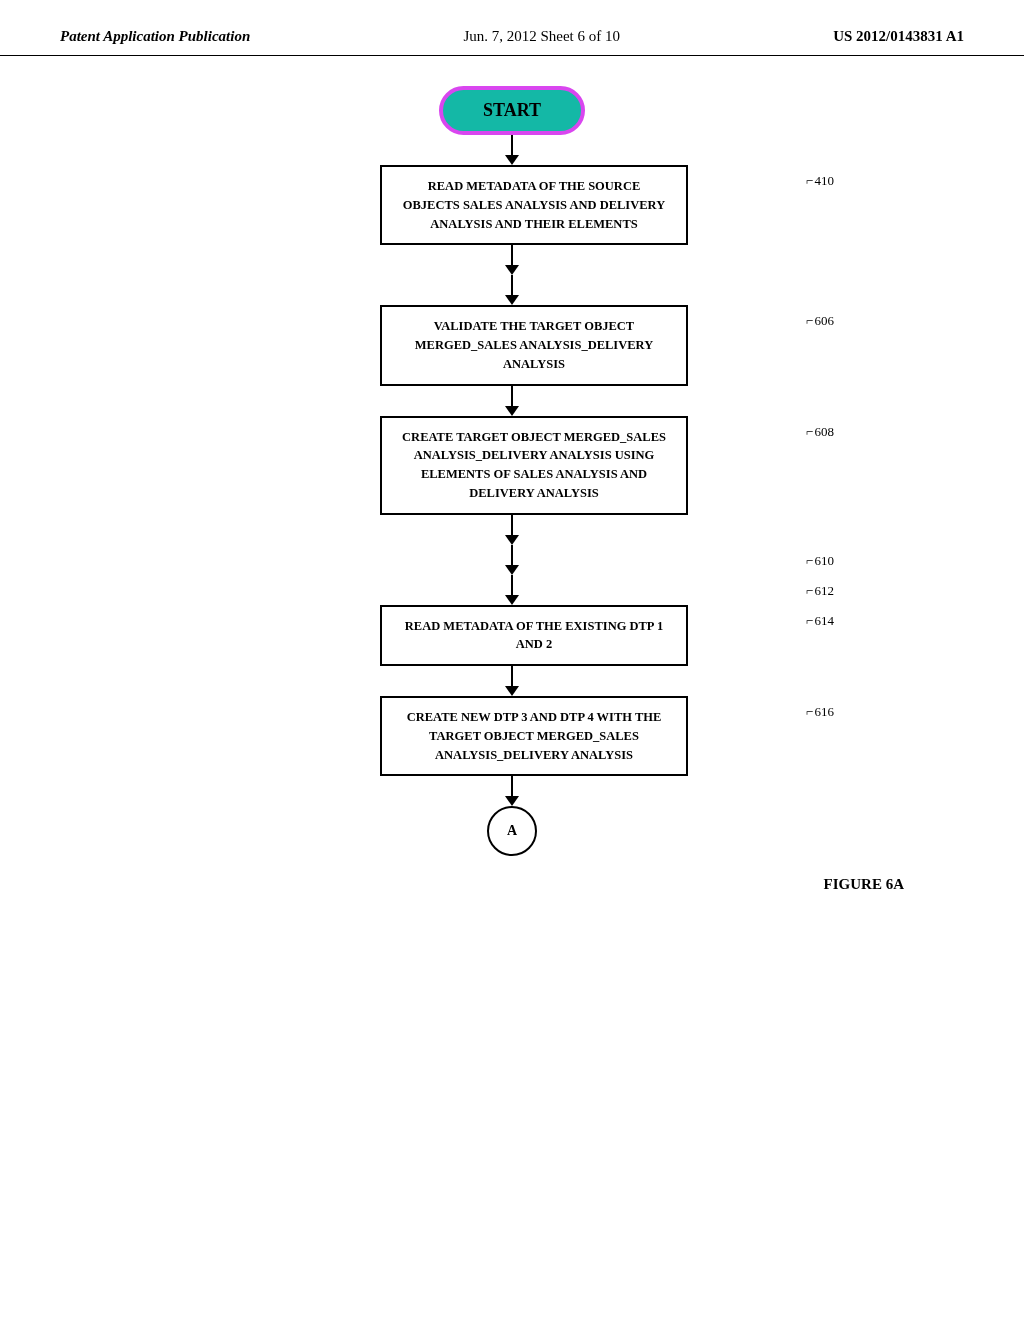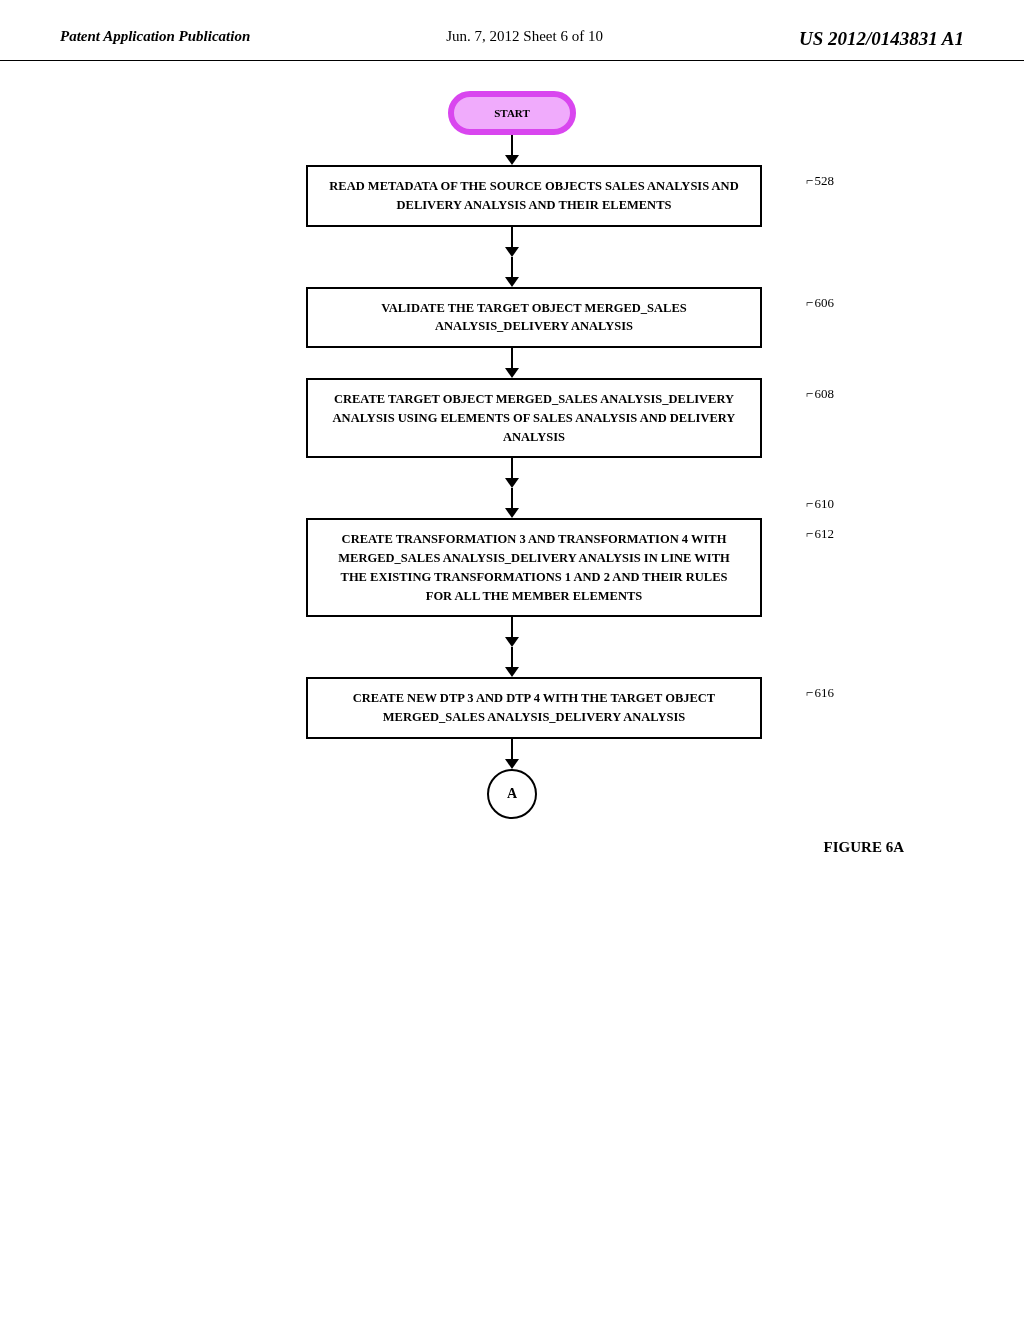--- a/index.html
+++ b/index.html
@@ -26,60 +26,59 @@
       font-weight: bold;
       font-style: italic;
     }
 
     .header-center {
       font-size: 15px;
       text-align: left;
     }
 
     .header-right {
-      font-size: 19px;
-      font-weight: bold;
-      font-style: italic;
+      font-size: 15px;
+      font-weight: bold;
     }
 
     .diagram-container {
       display: flex;
       flex-direction: column;
       align-items: center;
       padding: 30px 60px 20px 60px;
       position: relative;
     }
 
     
     .flow-item {
       display: flex;
       flex-direction: column;
       align-items: center;
       width: 100%;
     }
 
     .shape-rounded {
-      border: 6px solid #d946ef;
+      border: 4px solid #d946ef;
       border-radius: 30px;
       padding: 10px 40px;
-      font-size: 11px;
+      font-size: 18px;
       font-weight: bold;
       text-align: center;
-      background: #f0abfc;
+      background: #14b8a6;
       min-width: 120px;
     }
 
     .shape-rect {
       border: 2px solid #000;
       padding: 10px 20px;
       font-size: 12.5px;
       font-weight: bold;
       text-align: center;
       background: #fff;
-      width: 456px;
+      width: 308px;
       line-height: 1.5;
       margin-left: 44px;
     }
 
     .shape-circle {
       border: 2px solid #000;
       border-radius: 50%;
       width: 50px;
       height: 50px;
       display: flex;
@@ -156,21 +155,21 @@
 
 <div class="diagram-container">
 
   <div class="flow-item">
     <div class="shape-rounded">START</div>
     <div class="arrow-down"></div>
   </div>
 
   <div class="step-container">
     <div class="shape-rect">READ METADATA OF THE SOURCE OBJECTS SALES ANALYSIS AND DELIVERY ANALYSIS AND THEIR ELEMENTS</div>
-    <span class="ref-number">528</span>
+    <span class="ref-number">410</span>
   </div>
   <div class="arrow-down"></div>
 
   <div class="arrow-down"></div>
 
   <div class="step-container">
     <div class="shape-rect">VALIDATE THE TARGET OBJECT MERGED_SALES ANALYSIS_DELIVERY ANALYSIS</div>
     <span class="ref-number">606</span>
   </div>
   <div class="arrow-down"></div>
@@ -180,25 +179,28 @@
     <span class="ref-number">608</span>
   </div>
   <div class="arrow-down"></div>
 
   <div class="step-container">
     <span class="ref-number">610</span>
   </div>
   <div class="arrow-down"></div>
 
   <div class="step-container">
-    <div class="shape-rect">CREATE TRANSFORMATION 3 AND TRANSFORMATION 4 WITH MERGED_SALES ANALYSIS_DELIVERY ANALYSIS IN LINE WITH THE EXISTING TRANSFORMATIONS 1 AND 2 AND THEIR RULES FOR ALL THE MEMBER ELEMENTS</div>
     <span class="ref-number">612</span>
   </div>
   <div class="arrow-down"></div>
 
+  <div class="step-container">
+    <div class="shape-rect">READ METADATA OF THE EXISTING DTP 1 AND 2</div>
+    <span class="ref-number">614</span>
+  </div>
   <div class="arrow-down"></div>
 
   <div class="step-container">
     <div class="shape-rect">CREATE NEW DTP 3 AND DTP 4  WITH THE TARGET OBJECT MERGED_SALES ANALYSIS_DELIVERY ANALYSIS</div>
     <span class="ref-number">616</span>
   </div>
   <div class="arrow-down"></div>
 
   <div class="flow-item">
     <div class="shape-circle">A</div>

